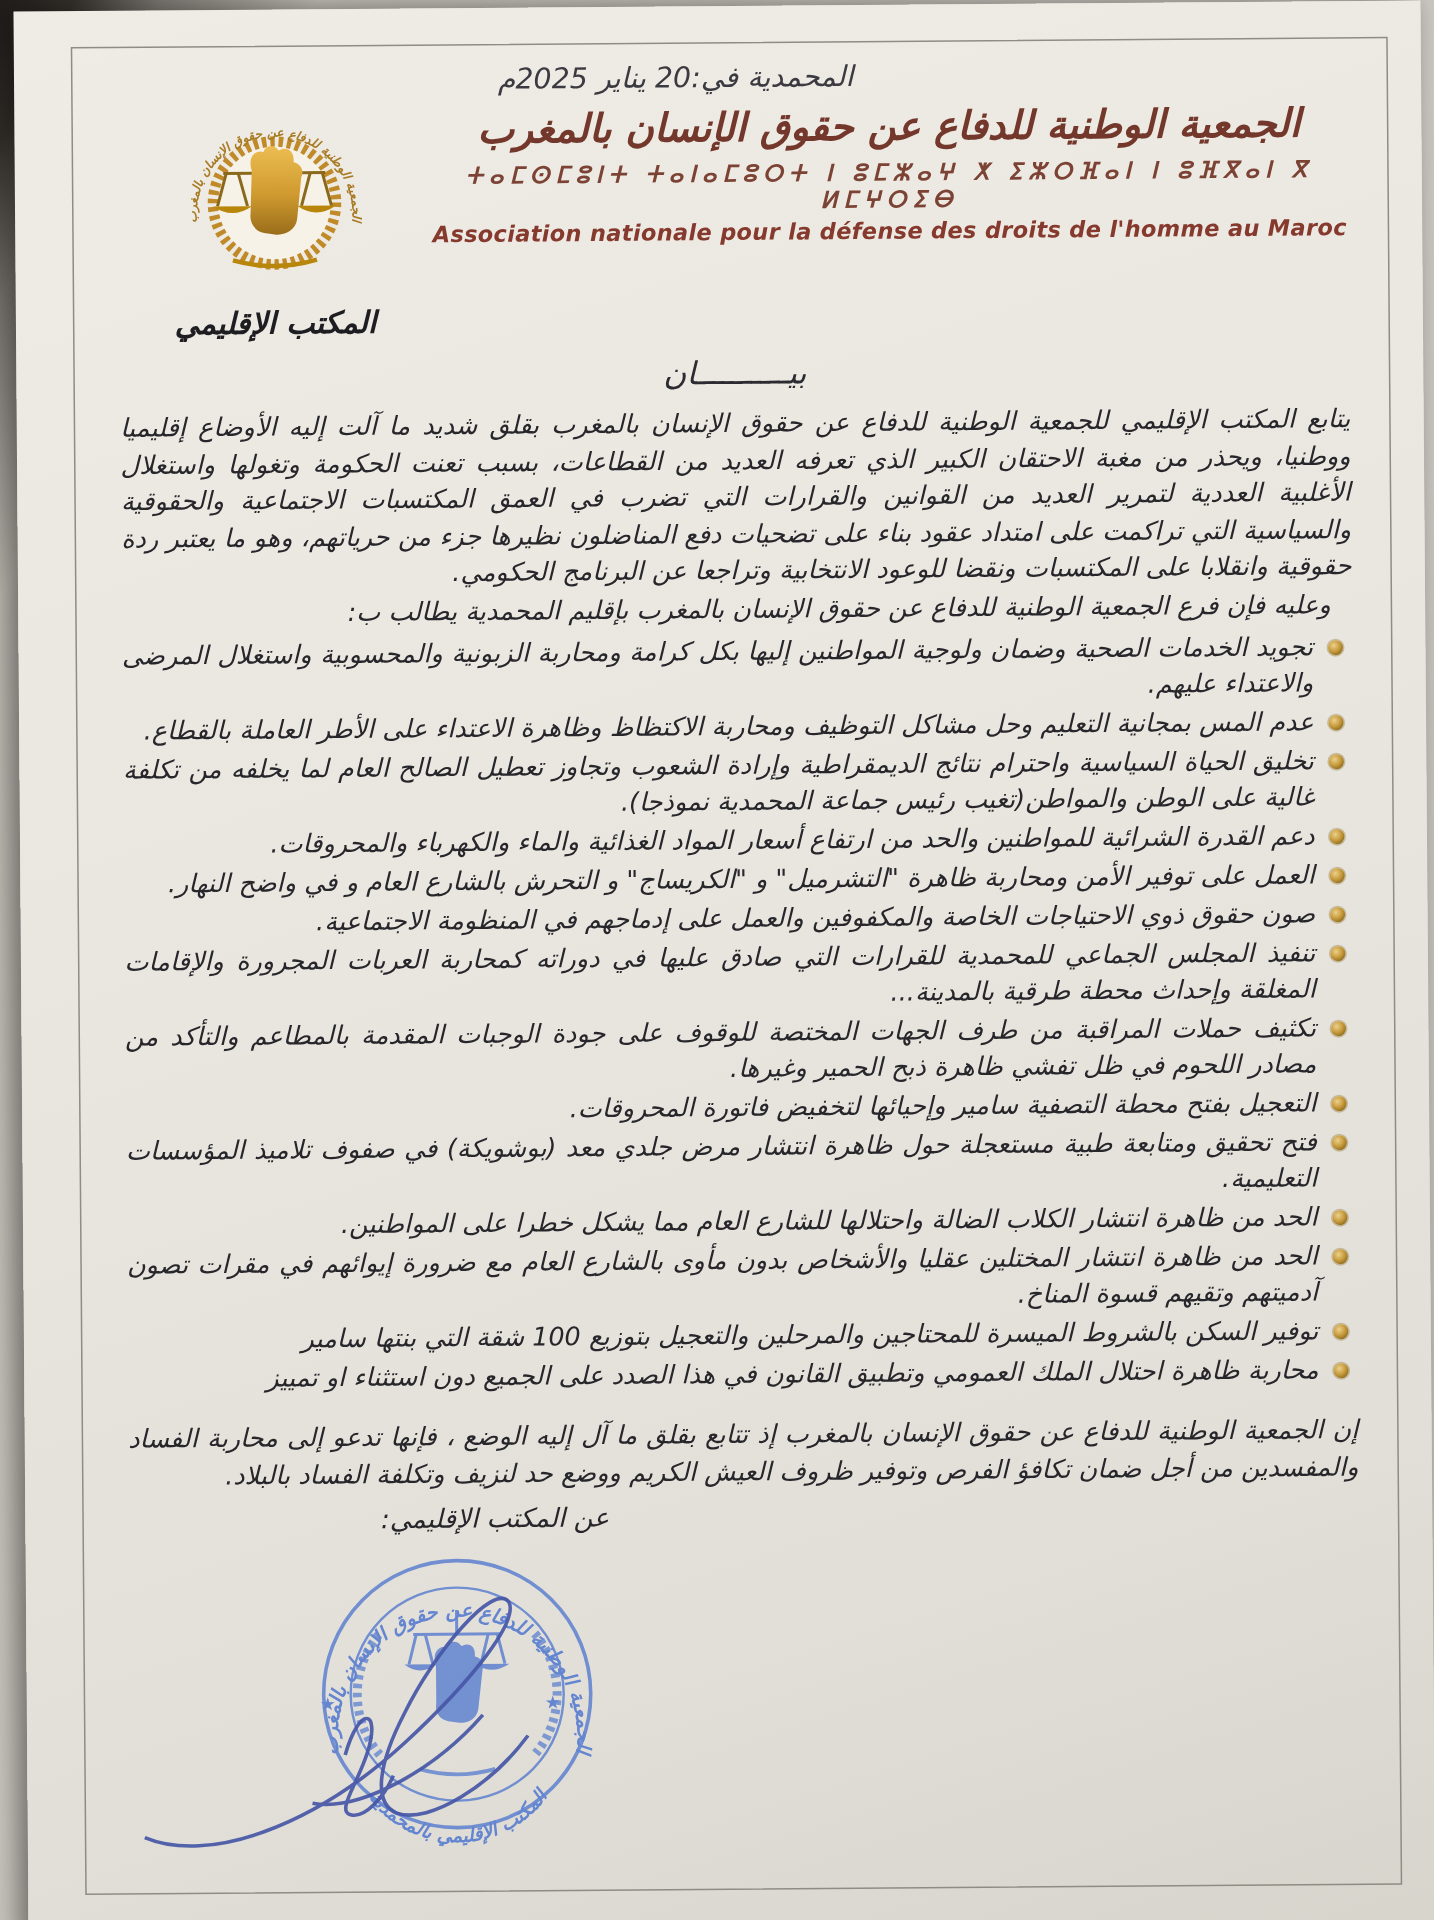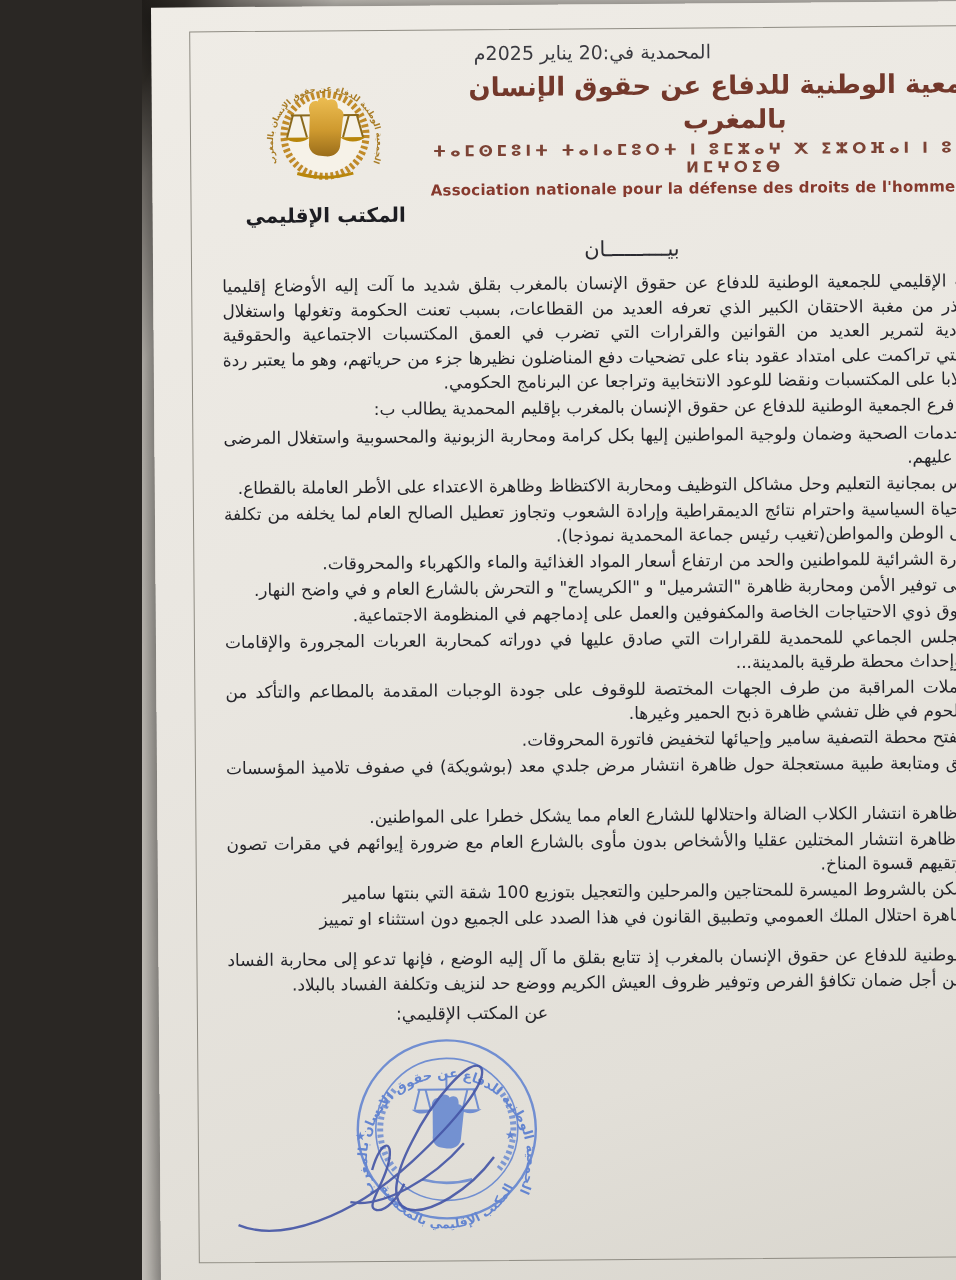--- a/index.html
+++ b/index.html
@@ -2,22 +2,23 @@
 <html lang="ar" dir="rtl"><head>
 <meta charset="utf-8">
 <style>
   html,body{margin:0;padding:0;}
   body{
     width:956px;height:1280px;overflow:hidden;
     font-family:"DejaVu Sans",sans-serif;
     background:#2a2724;
   }
   .screen{
-    position:relative;width:814px;height:1280px;overflow:hidden;
+    position:relative;width:956px;height:1280px;overflow:hidden;
     background:linear-gradient(118deg,#211e1b 0%,#35312c 3%,#7d7872 6.5%,#c2beb7 13%,#cbc7c1 60%,#c3bfb8 100%);
+    font-style:italic;
   }
   .paper{
     position:absolute;left:12px;top:4px;width:938px;height:1288px;
     background:linear-gradient(163deg,#efece6 0%,#e9e6e0 45%,#e2dfd8 78%,#d7d4cc 100%);
     transform:rotate(-0.45deg);transform-origin:50% 30%;
     box-shadow:-6px 0 18px rgba(0,0,0,.45);
   }
   .content{
     position:absolute;left:38px;right:22px;top:24px;bottom:32px;
     border:1.5px solid #8f8c83;

